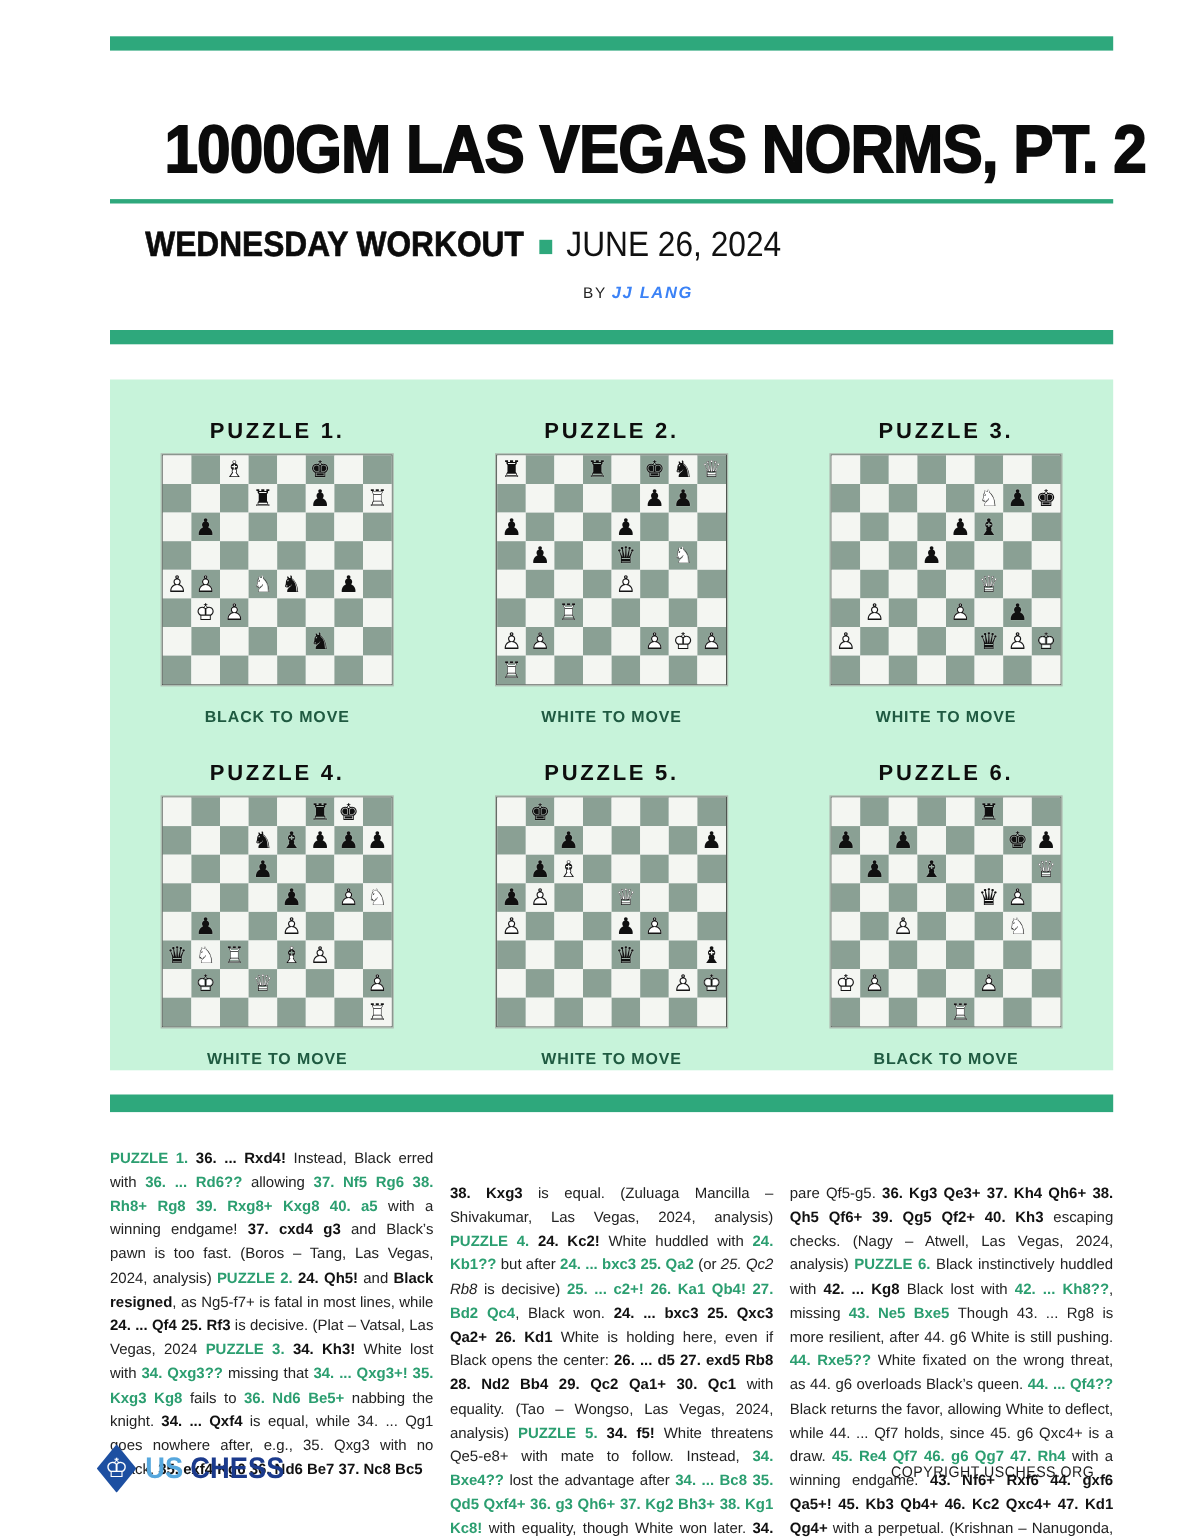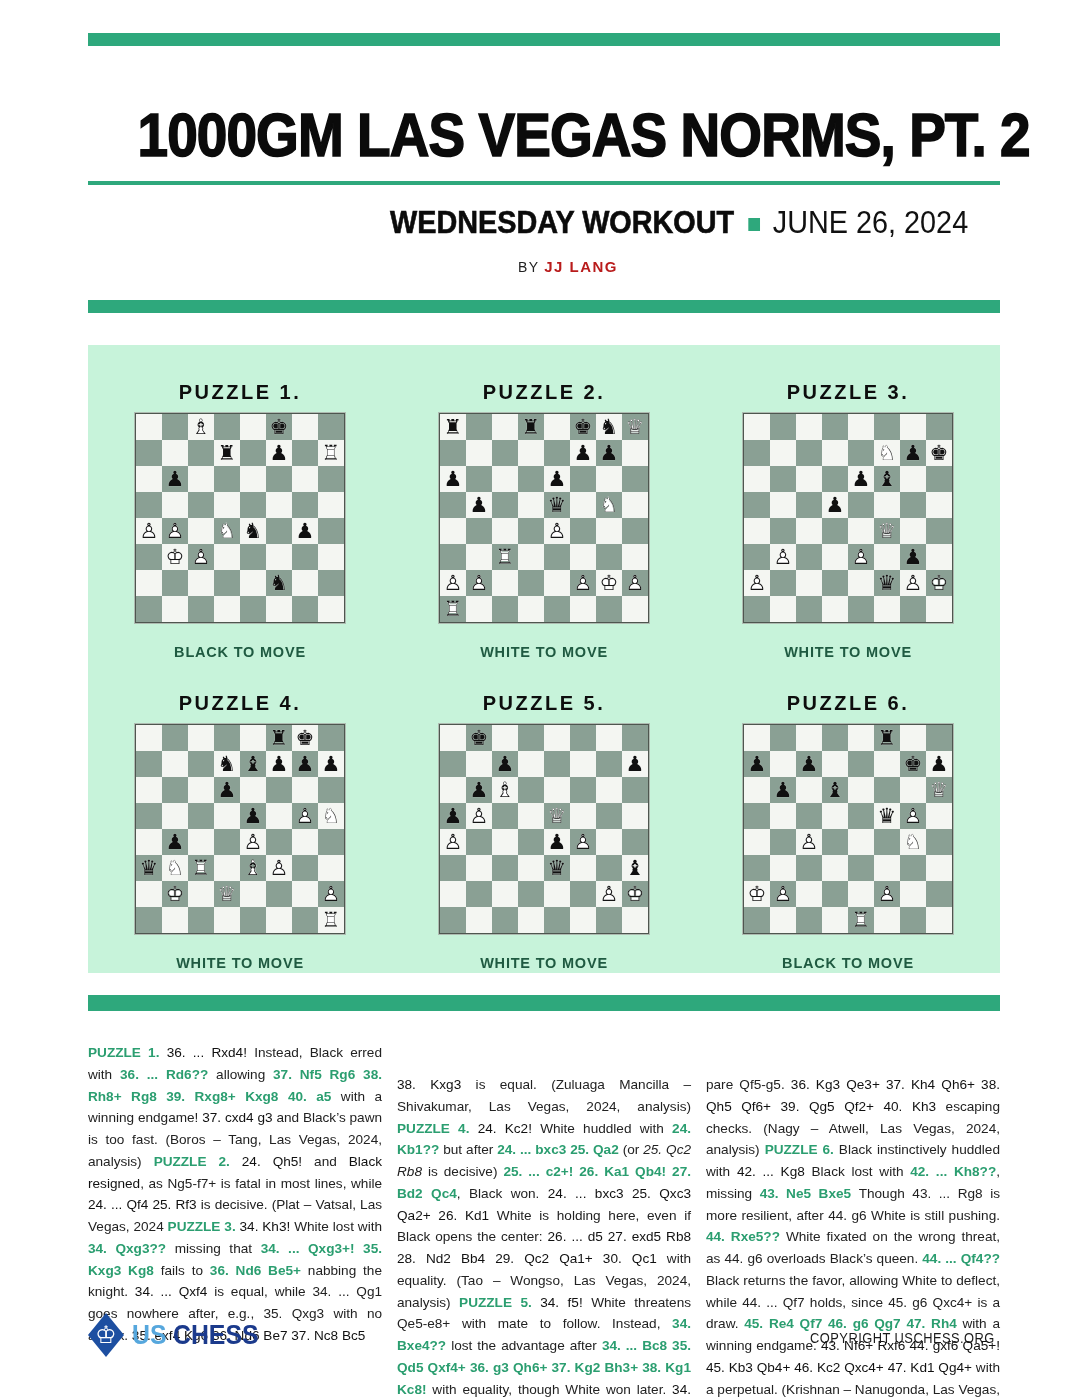--- a/index.html
+++ b/index.html
@@ -2,44 +2,44 @@
 <html><head>
 <meta charset="utf-8">
 <style>
   html,body{margin:0;padding:0;}
   body{
     width:1080px;height:1397px;position:relative;background:#ffffff;
     font-family:"Liberation Sans",sans-serif;color:#1c1c1c;
     -webkit-font-smoothing:antialiased;
   }
   .abs{position:absolute;}
-  .content-x{left:88px;width:912px;}
+  .content-x{left:100px;width:912px;}
 
   
   .bar{background:#2ea87c;}
   .bar-top{top:33px;height:13px;}
   .bar-mid{top:300px;height:13px;}
   .bar-low{top:995px;height:16px;}
   .thin-rule{top:181px;height:4px;background:#2ea87c;}
 
   
   .title-wrap{top:103px;text-align:center;}
   .title{
     display:inline-block;font-weight:900;font-size:61px;line-height:1.05;
     letter-spacing:-1px;color:#0b0b0b;transform:scaleX(.9);transform-origin:center;
     -webkit-text-stroke:1.6px #0b0b0b;white-space:nowrap;
   }
-  .subtitle-wrap{top:204px;text-align:right;white-space:nowrap;}
+  .subtitle-wrap{top:204px;text-align:left;white-space:nowrap;}
   .subtitle-inner{display:inline-block;transform:scaleX(.9);transform-origin:center;}
   .subtitle-left{font-weight:900;font-size:32px;color:#0b0b0b;letter-spacing:0px;-webkit-text-stroke:.6px #0b0b0b;}
   .subtitle-sq{display:inline-block;width:13px;height:13px;background:#2ea87c;margin:0 14px 2px 16px;}
   .subtitle-right{font-size:32px;color:#111;font-weight:400;}
   .byline-wrap{top:258px;text-align:center;}
   .byline-by{font-size:14px;letter-spacing:1.5px;color:#222;margin-left:48px;}
-  .byline-name{font-size:15px;font-weight:bold;letter-spacing:1.5px;color:#b91c1c;}
+  .byline-name{font-size:15px;font-weight:bold;letter-spacing:1.5px;color:#3b82f6;font-style:italic;}
 
   
   .panel{top:345px;height:628px;background:#c7f3da;}
   .grid{
     position:absolute;left:0;top:0;width:100%;height:100%;
     display:grid;grid-template-columns:repeat(3,1fr);
     padding-top:36px;box-sizing:border-box;row-gap:30px;
   }
   .puzzle{display:flex;flex-direction:column;align-items:center;}
   .puzzle-title{
@@ -65,21 +65,21 @@
   }
 
   
   .solutions{top:1042px;display:flex;gap:15px;}
   .sol-col{width:294px;font-size:13.6px;line-height:1.6;text-align:justify;color:#222;}
   .sol-heading{
     font-weight:bold;font-size:19px;color:#2b9e70;letter-spacing:.2px;margin-bottom:5px;
   }
   .col-pad{padding-top:32px;box-sizing:border-box;}
   .run-n{font-weight:400;}
-  .run-b{font-weight:normal;color:#111;}
+  .run-b{font-weight:bold;color:#111;}
   .run-g{font-weight:bold;color:#2b9e70;}
   .run-i{font-style:italic;}
 
   
   .footer-logo{top:1313px;left:88px;display:flex;align-items:center;gap:8px;}
   .logo-diamond{
     width:36px;height:44px;background:#1d4fa1;
     clip-path:polygon(50% 0,100% 50%,50% 100%,0 50%);
     display:flex;align-items:center;justify-content:center;
     font-family:"DejaVu Sans",sans-serif;color:#ffffff;font-size:24px;

